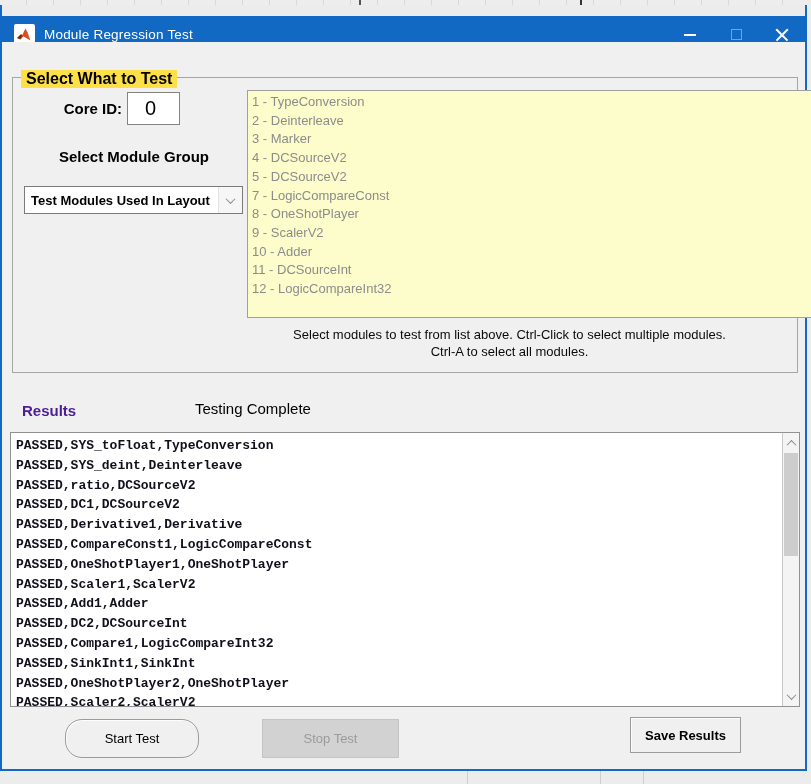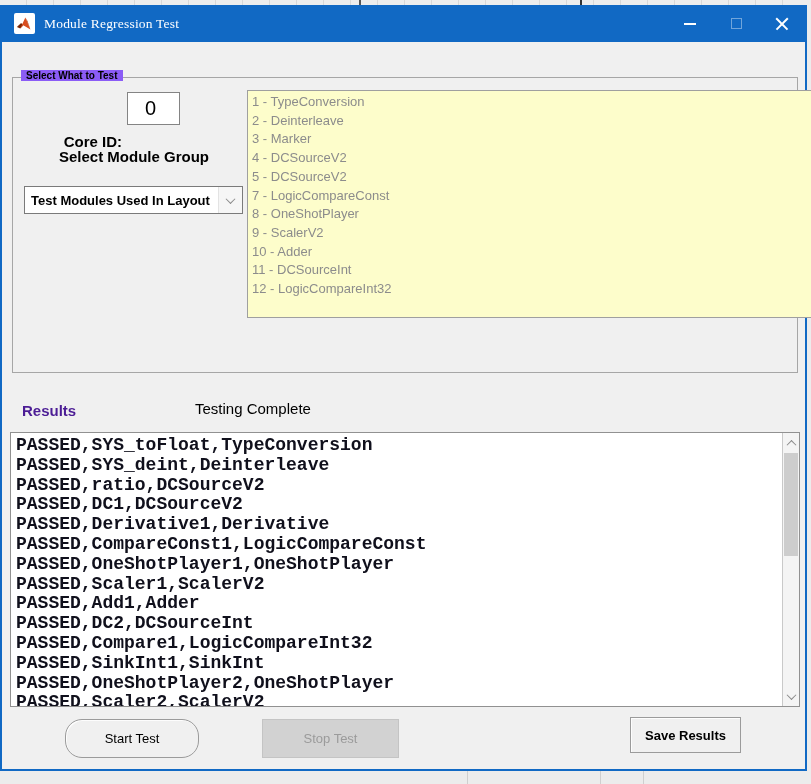--- a/index.html
+++ b/index.html
@@ -22,23 +22,23 @@
     background:#ececec;
   }
   .desktop-tick { position:absolute; background:#9a9a9a; }
   .desktop-right {
     position:absolute; left:807px; top:0; width:4px; height:784px; background:#ececec;
   }
 
   
   .win-border { position:absolute; background:var(--accent); }
   .titlebar {
-    position:absolute; left:2px; top:5px; width:803px; height:37px;
+    position:absolute; left:2px; top:16px; width:803px; height:37px;
     background:var(--accent);
-    display:flex; align-items:center;font-family:Liberation Serif, serif;
+    display:flex; align-items:center;
   }
   .app-icon {
     width:21px; height:21px; margin-left:12px; border-radius:2px;
     background:#fff; display:flex; align-items:center; justify-content:center;
   }
   .title-text {
     color:#fff; font-size:13.5px; margin-left:9px; letter-spacing:.2px;
   }
   .caption-btns { margin-left:auto; display:flex; height:100%; }
   .caption-btn {
@@ -58,27 +58,27 @@
     position:absolute; left:2px; top:42px; width:803px; height:727px;
     background:#f0f0f0;
   }
 
   
   .groupbox {
     position:absolute; left:12px; top:77px; width:786px; height:296px;
     border:1px solid #a6a6a6;
   }
   .groupbox-legend {
-    position:absolute; left:8px; top:-8px; background:#8b5cf6;
-    padding:0 5px; font-weight:bold; font-size:10px; color:#000;
+    position:absolute; left:8px; top:-8px; background:#fde047;
+    padding:0 5px; font-weight:bold; font-size:16px; color:#000;
   }
 
   .core-id-label {
     position:absolute; left:40px; top:100px; width:82px; text-align:right;
-    font-weight:bold; font-size:15px; color:#000;margin-top:33px;
+    font-weight:bold; font-size:15px; color:#000;
   }
   .core-id-input {
     position:absolute; left:127px; top:92px; width:53px; height:33px;
     background:#fff; border:1px solid #848484;
     font-family:"Liberation Sans",sans-serif;
     font-size:20px; text-align:center; color:#000; padding-right:6px;
   }
   .module-group-label {
     position:absolute; left:25px; top:148px; width:218px; text-align:center;
     font-weight:bold; font-size:15px; color:#000;
@@ -137,21 +137,21 @@
   }
   .results-box {
     position:absolute; left:10px; top:432px; width:790px; height:275px;
     background:#fff; border:1px solid #919191; overflow:hidden;
   }
   .results-lines {
     position:absolute; left:5px; top:3px; right:20px; overflow:hidden; height:272px;
   }
   .result-line {
     font-family:"Liberation Mono","DejaVu Sans Mono",monospace;
-    font-weight:bold; font-size:18px; line-height:19.8px;
+    font-weight:bold; font-size:13px; line-height:19.8px;
     color:#10101c; white-space:nowrap;
   }
 
   
   .btn {
     position:absolute; background:#f0f0f0;
     border:1px solid #9b9b9b;
     box-shadow:inset 1px 1px 0 #fdfdfd;
     font-family:"Liberation Sans",sans-serif;
     font-size:13px; color:#000;
@@ -241,20 +241,24 @@
     <div class="scrollbar">
       <div class="sb-btn up">
           <div class="chev up"></div>
         </div>
       <div class="sb-btn down">
           <div class="chev down"></div>
         </div>
     </div>
   </div>
 
+  <div class="hint">
+    <div>Select modules to test from list above. Ctrl-Click to select multiple modules.</div>
+    <div>Ctrl-A to select all modules.</div>
+  </div>
 
   <div class="results-label">Results</div>
   <div class="results-status">Testing Complete</div>
 
   <div class="results-box">
     <div class="results-lines">
 
     <div class="result-line">PASSED,SYS_toFloat,TypeConversion</div>
         <div class="result-line">PASSED,SYS_deint,Deinterleave</div>
         <div class="result-line">PASSED,ratio,DCSourceV2</div>

